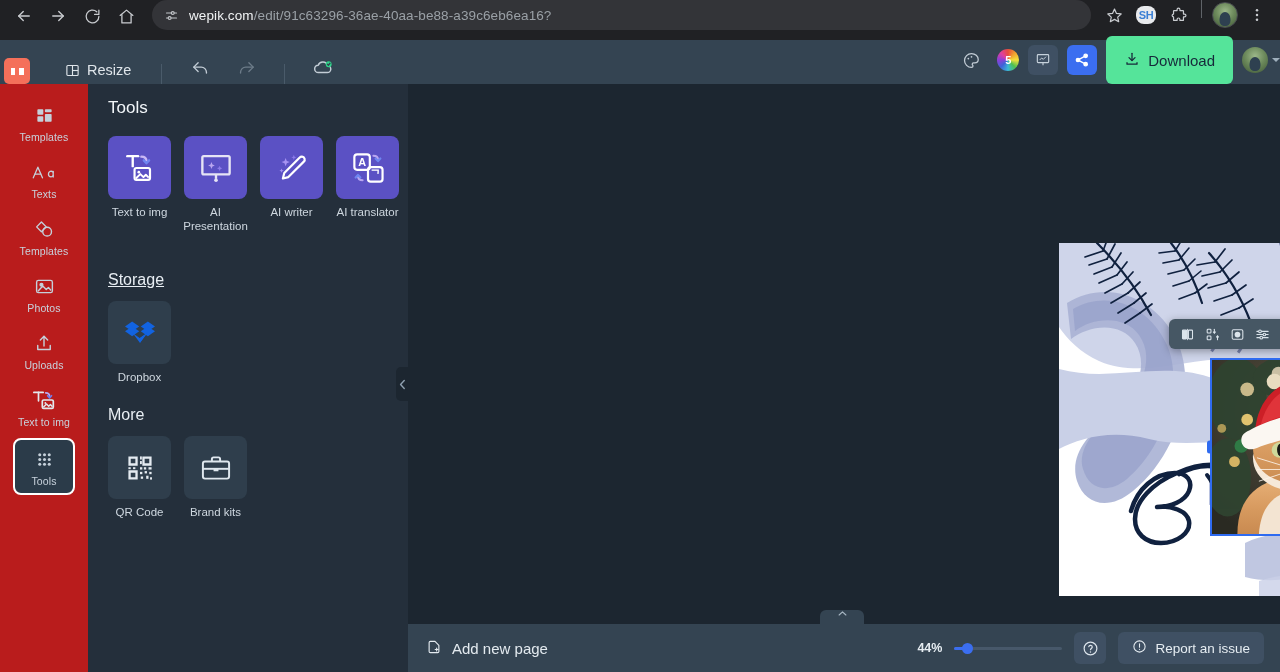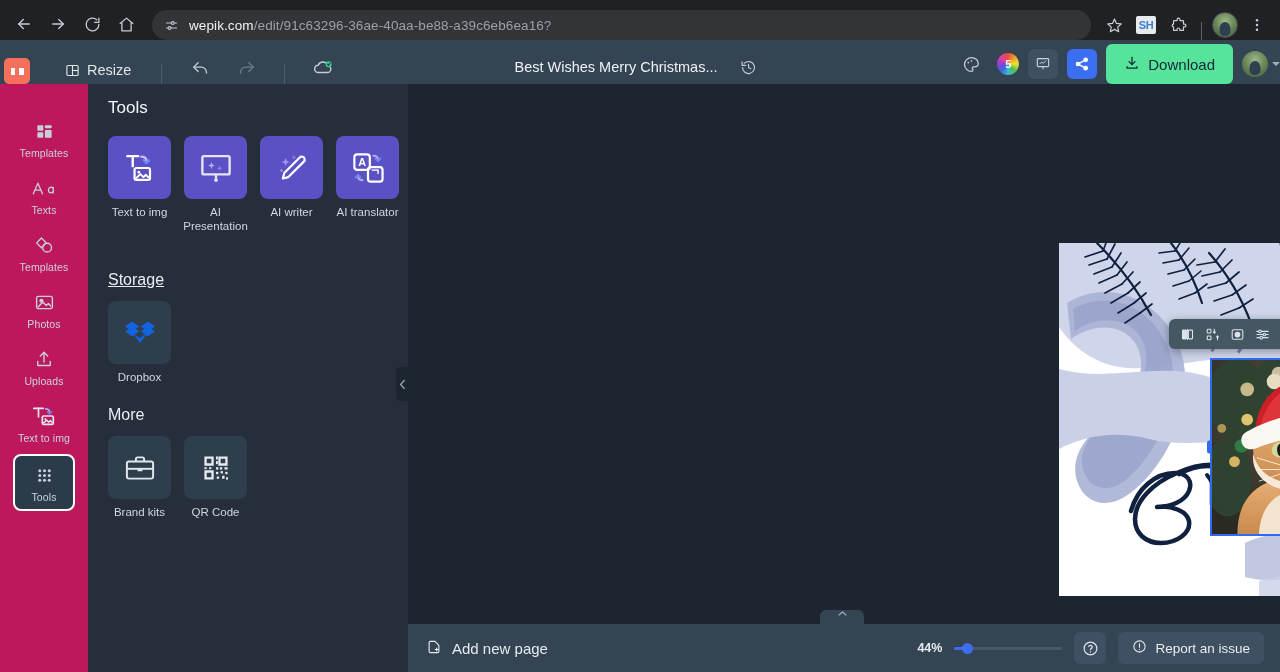--- a/index.html
+++ b/index.html
@@ -7,21 +7,21 @@
     width: 1280px; height: 672px;
     background: #1c2630;
     font-family: "Liberation Sans", sans-serif;
     overflow: hidden;
   }
 
   
   .browser-bar {
     height: 40px; width: 1280px;
     background: #202124;
-    display: flex; align-items: flex-end;
+    display: flex; align-items: flex-start;
     padding: 0 8px; gap: 2px;
   }
   .nav-btn {
     width: 32px; height: 32px; border-radius: 50%;
     display: flex; align-items: center; justify-content: center;
     color: #c9ccd0; flex: none;
   }
   .nav-btn svg { display: block; }
   .omnibox {
     flex: 1; height: 30px; margin: 0 6px 0 8px;
@@ -36,21 +36,21 @@
     letter-spacing: .1px;
   }
   .url-text .host { color: #f1f3f4; }
   .url-text .path { color: #9aa0a6; }
   .chrome-icon {
     width: 30px; height: 30px; flex: none;
     display: flex; align-items: center; justify-content: center;
     color: #c9ccd0;
   }
   .ext-badge {
-    width: 20px; height: 18px; background: #e8eaed; border-radius: 2px;
+    width: 20px; height: 18px; background: #e8eaed; border-radius: 8px;
     display: flex; align-items: center; justify-content: center;
     font-size: 11px; font-weight: bold; color: #3b7fd4; letter-spacing:-.5px;
   }
   .chrome-divider { width:1px; height:18px; background:#5f6368; margin:0 6px; flex:none;}
   .profile-pic {
     width: 26px; height: 26px; border-radius: 50%; flex:none;
     background: radial-gradient(circle at 50% 35%, #9db88a 0%, #6d8a5c 45%, #3e5736 100%);
     border: 1px solid #4a4d51;
     position: relative; overflow: hidden;
   }
@@ -108,44 +108,44 @@
     display:flex;align-items:center;justify-content:center;
     font-size:11px;font-weight:bold;color:#fff;
   }
   .sq-btn {
     width:30px;height:30px;border-radius:6px;flex:none;
     display:flex;align-items:center;justify-content:center;
   }
   .sq-btn.grey { background:#3f5063; color:#c7d2dc; }
   .sq-btn.blue { background:#3b6ef0; color:#fff; }
   .download-btn {
-    height:40px; background:#55e49a; color:#17283a;
+    height:48px; background:#55e49a; color:#17283a;
     border-radius:6px; display:flex;align-items:center;gap:8px;
     padding:0 18px; font-size:15px; font-weight:500; flex:none;
   }
   .avatar-wrap { display:flex;align-items:center;gap:4px;flex:none;}
   .avatar {
     width:26px;height:26px;border-radius:50%;
     background: radial-gradient(circle at 50% 35%, #9db88a 0%, #6d8a5c 45%, #3e5736 100%);
     position:relative;overflow:hidden;
   }
   .avatar::after{
     content:"";position:absolute;left:50%;top:38%;width:11px;height:14px;
     transform:translateX(-50%);border-radius:50% 50% 40% 40%;background:#2e4050;
   }
   .caret { width:0;height:0;border-left:4px solid transparent;border-right:4px solid transparent;border-top:4px solid #9fb0bd; }
 
   
   .app-body { display:flex; width:1280px; height:588px; }
 
   
   .rail {
-    width:88px; background:#be185d; flex:none;
+    width:88px; background:#b91c1c; flex:none;
     display:flex; flex-direction:column; align-items:center;
-    padding-top:28px; gap:4px;
+    padding-top:12px; gap:4px;
   }
   .rail-item {
     width:62px; padding:8px 0 6px; border-radius:8px;
     display:flex; flex-direction:column; align-items:center; gap:5px;
     color:#c5d0da;
   }
   .rail-item.active { border:2px solid #fff; background:#2b3b49; }
   .rail-label { font-size:10.5px; color:#c8d2dc; letter-spacing:.1px; }
   .rail-icon { height:22px; display:flex; align-items:center; justify-content:center; }
 
@@ -319,30 +319,20 @@
   </div>
   <div class="hdr-sep"></div>
   <div class="hdr-icon-btn">
     <svg width="22" height="22" viewBox="0 0 24 24" fill="none" stroke="currentColor" stroke-width="1.6" stroke-linejoin="round">
         <path d="M7 18h9.5a3.8 3.8 0 0 0 .4-7.6A5.3 5.3 0 0 0 6.8 10 3.9 3.9 0 0 0 7 18z"></path>
         <circle cx="18.2" cy="9" r="3.2" fill="#2fd48a" stroke="none"></circle>
         <polyline points="16.9,9 17.9,10.1 19.6,7.9" stroke="#344452" stroke-width="1.4" fill="none" stroke-linecap="round"></polyline>
       </svg>
   </div>
 
-  <div class="doc-title">
-    <span class="doc-title-text">Best Wishes Merry Christmas...</span>
-    <span class="hdr-icon-btn">
-      <svg width="17" height="17" viewBox="0 0 24 24" fill="none" stroke="currentColor" stroke-width="1.7" stroke-linecap="round" stroke-linejoin="round">
-          <path d="M3.5 12a8.5 8.5 0 1 0 2.6-6.1"></path>
-          <polyline points="3,4 3,9 8,9"></polyline>
-          <polyline points="12,7.5 12,12 15.2,13.8"></polyline>
-        </svg>
-    </span>
-  </div>
 
   <div class="hdr-right">
     <span class="hdr-icon-btn">
       <svg width="19" height="19" viewBox="0 0 24 24" fill="none" stroke="currentColor" stroke-width="1.6">
           <path d="M12 3.2A8.8 8.8 0 0 0 12 20.8c1.2 0 1.9-.8 1.9-1.7 0-.5-.2-.8-.5-1.2-.3-.4-.5-.7-.5-1.2 0-.9.8-1.6 1.7-1.6h1.6c2.4 0 4.3-1.9 4.3-4.3 0-4.2-3.8-7.6-8.5-7.6z"></path>
           <circle cx="8" cy="9.5" r="1.1" fill="currentColor" stroke="none"></circle>
           <circle cx="12" cy="7.4" r="1.1" fill="currentColor" stroke="none"></circle>
         </svg>
     </span>
     <span class="color-wheel">
@@ -553,51 +543,51 @@
           </svg>
         </div>
         <div class="tile-label">Dropbox</div>
       </div>
     </div>
 
     <div class="section-title" style="margin-top:22px;">More</div>
     <div class="tile-grid">
       <div class="tile-cell">
         <div class="tile grey">
-          <svg width="36" height="36" viewBox="0 0 44 44" fill="none" stroke="#dfe7ee" stroke-width="2.4" stroke-linejoin="round">
-            <rect x="6" y="14" width="32" height="21" rx="2.5"></rect>
-            <path d="M17 14v-3a2 2 0 0 1 2-2h6a2 2 0 0 1 2 2v3"></path>
-            <line x1="6" y1="23" x2="38" y2="23"></line>
-            <path d="M19 23h6v3h-6z" fill="#dfe7ee" stroke="none"></path>
-          </svg>
-        </div>
-        <div class="tile-label">Brand kits</div>
-      </div>
-      <div class="tile-cell">
-        <div class="tile grey">
           <svg width="34" height="34" viewBox="0 0 44 44" fill="#e5ebf1">
             <path d="M7 7h12v12H7zm3 3v6h6v-6z"></path>
             <path d="M25 7h12v12H25zm3 3v6h6v-6z"></path>
             <path d="M7 25h12v12H7zm3 3v6h6v-6z"></path>
             <rect x="22" y="7" width="2.4" height="4"></rect>
               <rect x="22" y="13" width="2.4" height="4"></rect>
             <rect x="22" y="21" width="3" height="3"></rect>
               <rect x="27" y="21" width="3" height="3"></rect>
             <rect x="33" y="21" width="4" height="3"></rect>
               <rect x="22" y="27" width="3" height="3"></rect>
             <rect x="28" y="26" width="3" height="3"></rect>
               <rect x="34" y="27" width="3" height="3"></rect>
             <rect x="23" y="33" width="3" height="3"></rect>
               <rect x="30" y="32" width="3" height="4"></rect>
             <rect x="35" y="34" width="2.5" height="3"></rect>
             <rect x="7" y="21" width="3" height="2.5"></rect>
               <rect x="13" y="21" width="3" height="2.5"></rect>
           </svg>
         </div>
         <div class="tile-label">QR Code</div>
+      </div>
+      <div class="tile-cell">
+        <div class="tile grey">
+          <svg width="36" height="36" viewBox="0 0 44 44" fill="none" stroke="#dfe7ee" stroke-width="2.4" stroke-linejoin="round">
+            <rect x="6" y="14" width="32" height="21" rx="2.5"></rect>
+            <path d="M17 14v-3a2 2 0 0 1 2-2h6a2 2 0 0 1 2 2v3"></path>
+            <line x1="6" y1="23" x2="38" y2="23"></line>
+            <path d="M19 23h6v3h-6z" fill="#dfe7ee" stroke="none"></path>
+          </svg>
+        </div>
+        <div class="tile-label">Brand kits</div>
       </div>
     </div>
 
     <div class="panel-collapse">
       <svg width="7" height="11" viewBox="0 0 8 12" fill="none" stroke="currentColor" stroke-width="1.6" stroke-linecap="round" stroke-linejoin="round">
           <polyline points="6,1.5 1.8,6 6,10.5"></polyline>
         </svg>
     </div>
   </div>
 

